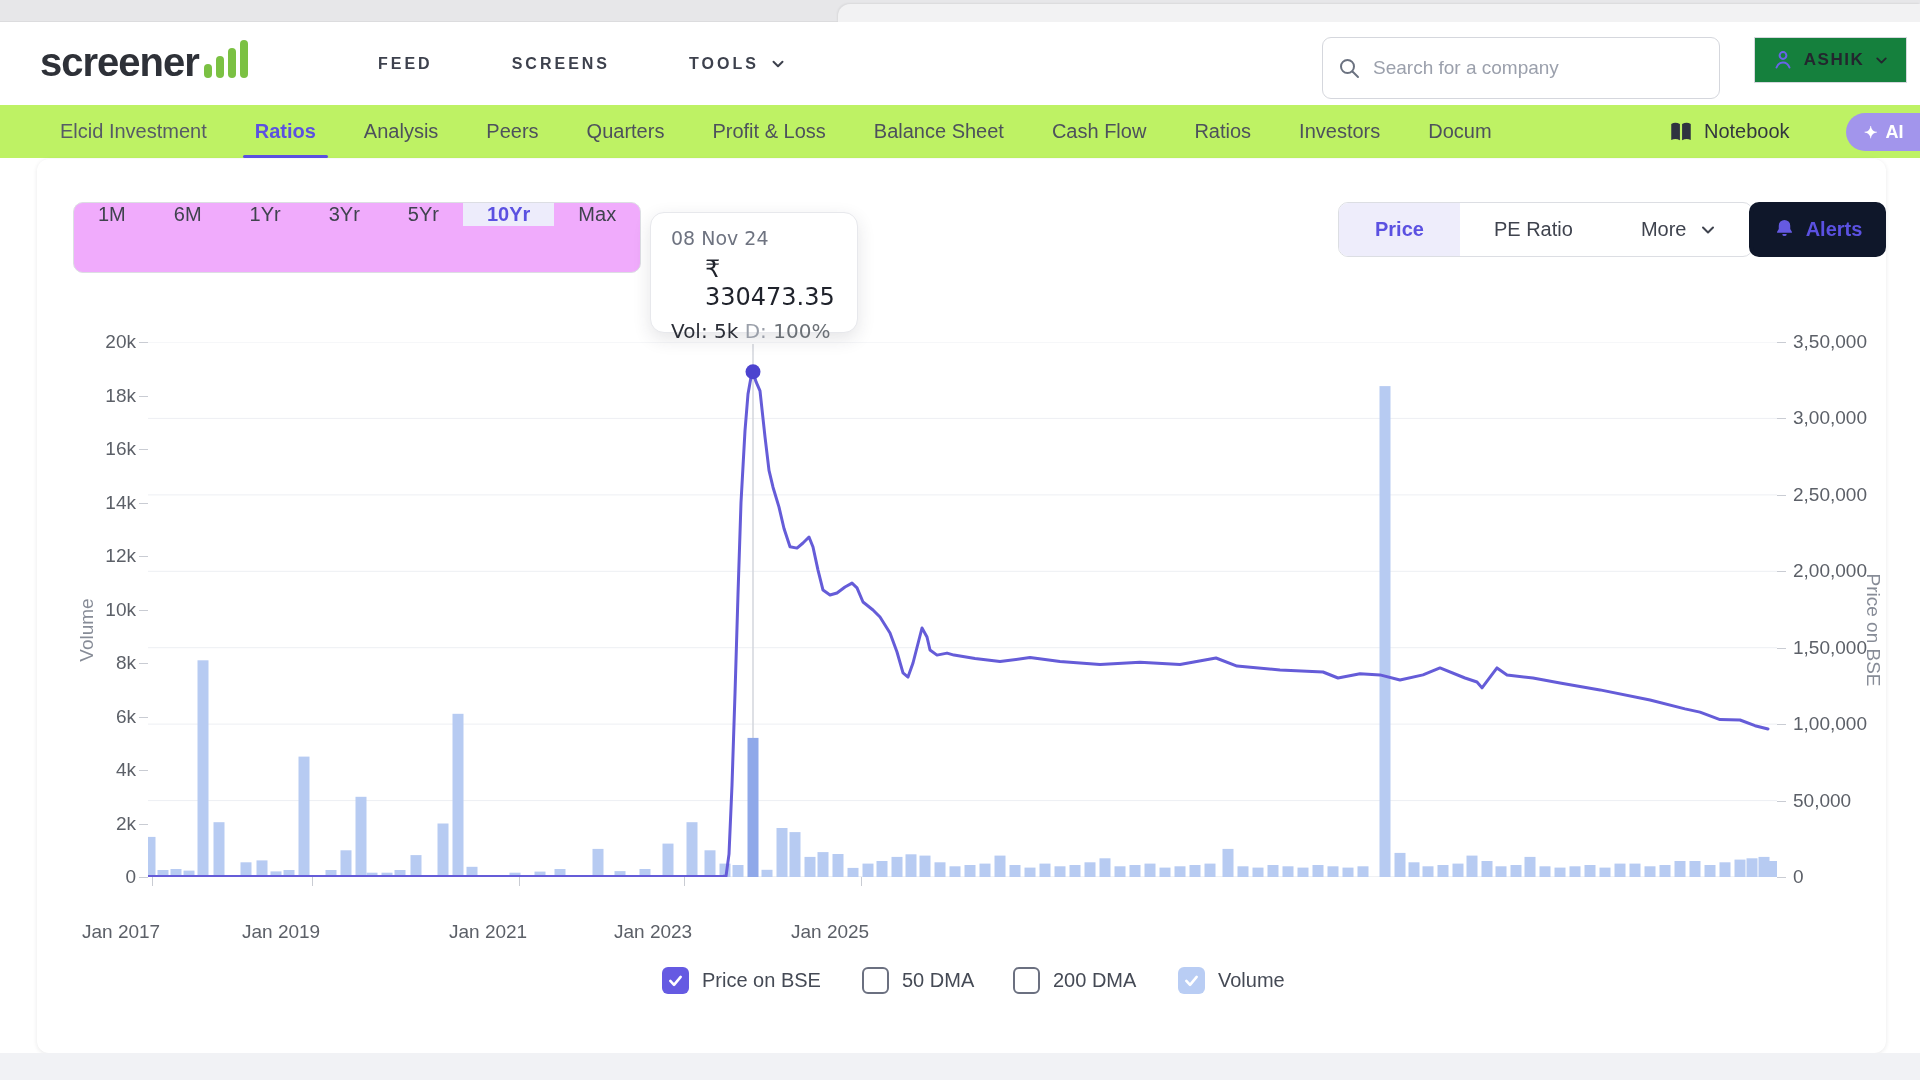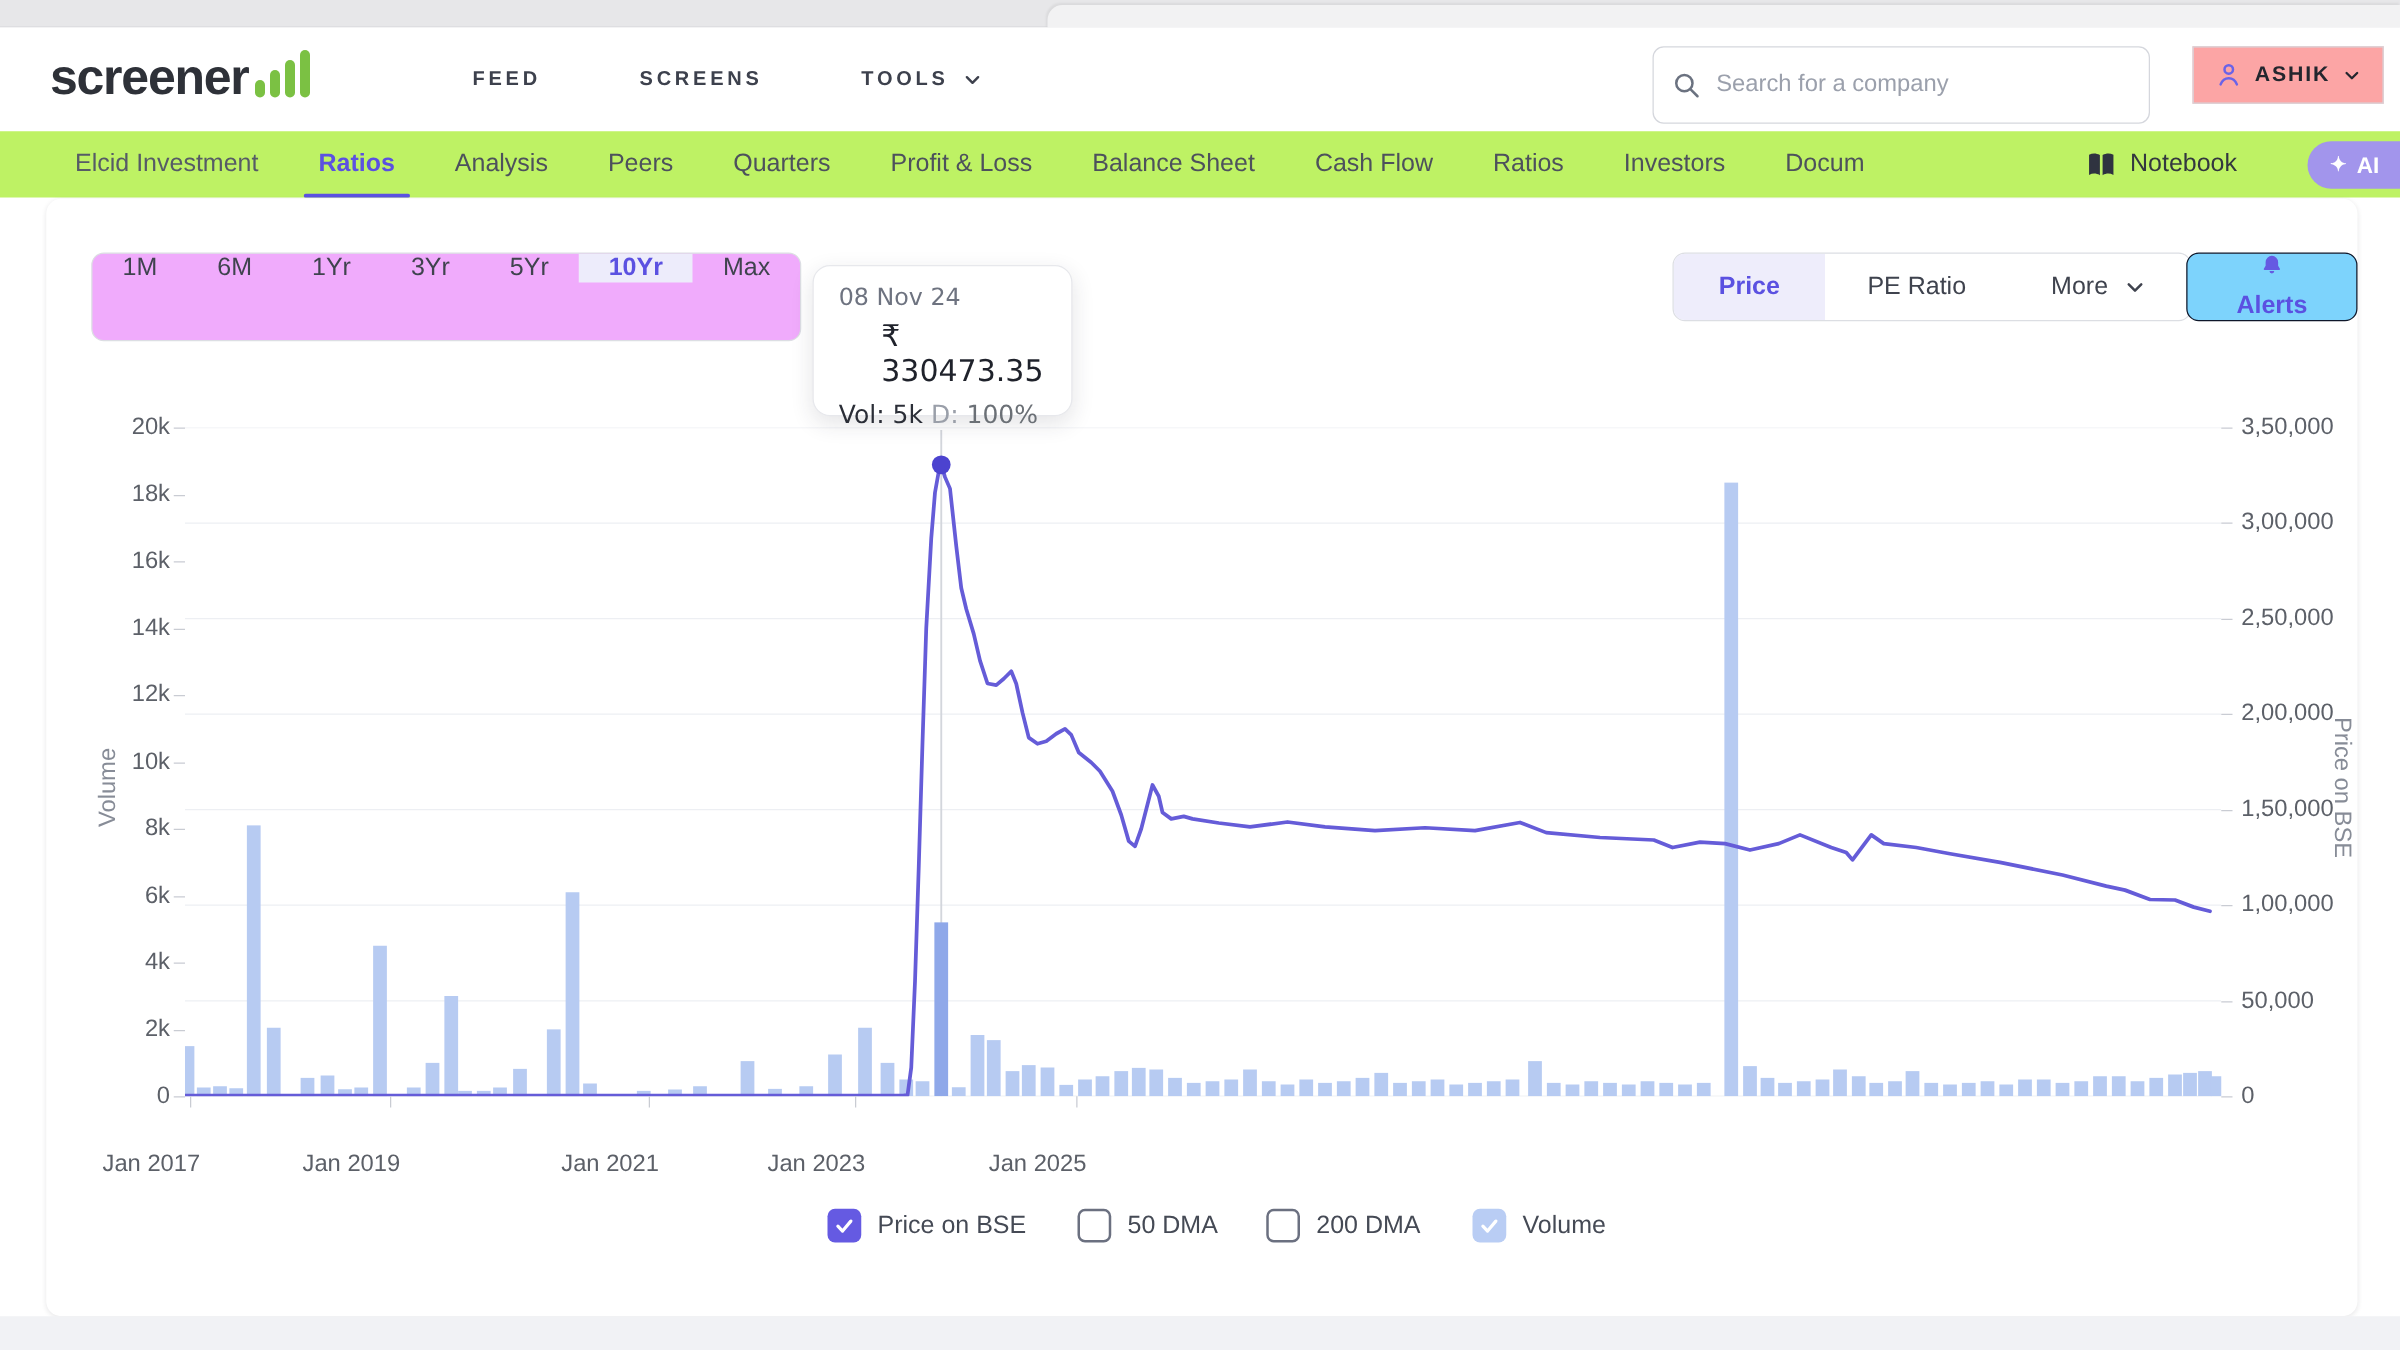--- a/index.html
+++ b/index.html
@@ -14,21 +14,21 @@
   
   .header { position:absolute; left:0; top:22px; width:1920px; height:83px; background:#fff; }
   .logo { position:absolute; left:40px; top:18px; display:flex; align-items:flex-end; cursor:pointer; }
   .logo-text { font-size:40px; font-weight:700; color:#2e3138; letter-spacing:-1px; line-height:44px; }
   .logo-bars { display:flex; align-items:flex-end; gap:4px; margin-left:5px; margin-bottom:6px; }
   .logo-bars i { display:block; width:8px; background:#7bc143; border-radius:4px; }
   .topnav { position:absolute; left:378px; top:0; height:83px; display:flex; align-items:center; gap:79px; }
   .topnav .tn-item { font-size:16px; font-weight:700; letter-spacing:3px; color:#3d414d; cursor:pointer; display:flex; align-items:center; gap:10px; }
   .search-box { position:absolute; left:1322px; top:15px; width:398px; height:62px; border:1px solid #d5d7dd; border-radius:9px; display:flex; align-items:center; padding:0 14px; background:#fff; }
   .search-box .ph { color:#9ba0ac; font-size:19px; margin-left:12px; }
-  .user-btn { position:absolute; left:1754px; top:15px; width:153px; height:46px; border:1px solid #d5d7dd; border-radius:0; display:flex; align-items:center; justify-content:center; gap:9px; background:#fca5a5; cursor:pointer; }
+  .user-btn { position:absolute; left:1754px; top:15px; width:153px; height:46px; border:1px solid #d5d7dd; border-radius:0; display:flex; align-items:center; justify-content:center; gap:9px; background:#15803d; cursor:pointer; }
   .user-btn .uname { font-size:17px; font-weight:700; letter-spacing:1.5px; color:#23262e; }
 
   
   .cnav { position:absolute; left:0; top:105px; width:1920px; height:53px; background:#bef264; display:flex; align-items:center; }
   .cnav-inner { display:flex; align-items:center; gap:48px; padding-left:60px; }
   .company-name { font-size:20px; color:#565b66; white-space:nowrap; cursor:pointer; }
   .ctab { font-size:20px; color:#4d515c; white-space:nowrap; cursor:pointer; position:relative; height:53px; display:flex; align-items:center; }
   .ctab.active { color:#5b51e1; font-weight:700; }
   .ctab.active::after { content:""; position:absolute; left:-12px; right:-12px; bottom:0; height:3px; background:#5b51e1; border-radius:2px; }
   .ctab.trunc { max-width:66px; overflow:hidden; }
@@ -42,21 +42,21 @@
 
   
   .range-group { position:absolute; left:36px; top:43px; height:71px; border:1px solid #dcdee3; border-radius:10px; display:flex; align-items:flex-start; overflow:hidden; background:#f0abfc; }
   .range-btn { font-size:20px; color:#3f434e; display:flex; align-items:center; padding:0 24px; cursor:pointer; }
   .range-btn.active { background:#edecfb; color:#5b51e1; font-weight:700; }
 
   
   .seg-group { position:absolute; left:1301px; top:43px; height:55px; border:1px solid #dcdee3; border-radius:10px; display:flex; align-items:stretch; overflow:hidden; background:#fff; }
   .seg { font-size:20px; color:#3f434e; display:flex; align-items:center; padding:0 34px; cursor:pointer; gap:12px; }
   .seg.active { background:#eeedfb; color:#5b51e1; font-weight:700; padding:0 36px; }
-  .alerts-btn { position:absolute; left:1712px; top:43px; width:137px; height:55px; border:1px solid #0f172a; border-radius:10px; display:flex; align-items:center; justify-content:center; gap:10px; background:#7dd3fc; cursor:pointer;flex-direction:column; }
+  .alerts-btn { position:absolute; left:1712px; top:43px; width:137px; height:55px; border:4px solid #0f172a; border-radius:10px; display:flex; align-items:center; justify-content:center; gap:10px; background:#0f172a; cursor:pointer; }
   .alerts-btn span { color:#5b51e1; font-size:20px; font-weight:700; }
 
   
   .tooltip { position:absolute; left:613px; top:53px; width:208px; height:121px; background:#fff; border:1px solid #e7e8ec; border-radius:14px; box-shadow:0 6px 18px rgba(40,44,60,.12); padding:14px 0 0 20px; z-index:6; font-family:"DejaVu Sans", sans-serif; }
   .tt-date { font-size:19px; color:#6e7380; }
   .tt-price { font-size:24px; font-weight:400; color:#1f222b; margin-top:6px;margin-left:34px; }
   .tt-vol { font-size:20px; color:#2b2e37; margin-top:8px; }
   .tt-vol .dlab { color:#9a9fa9; } .tt-vol .dval { color:#6b7076; }
 
   

